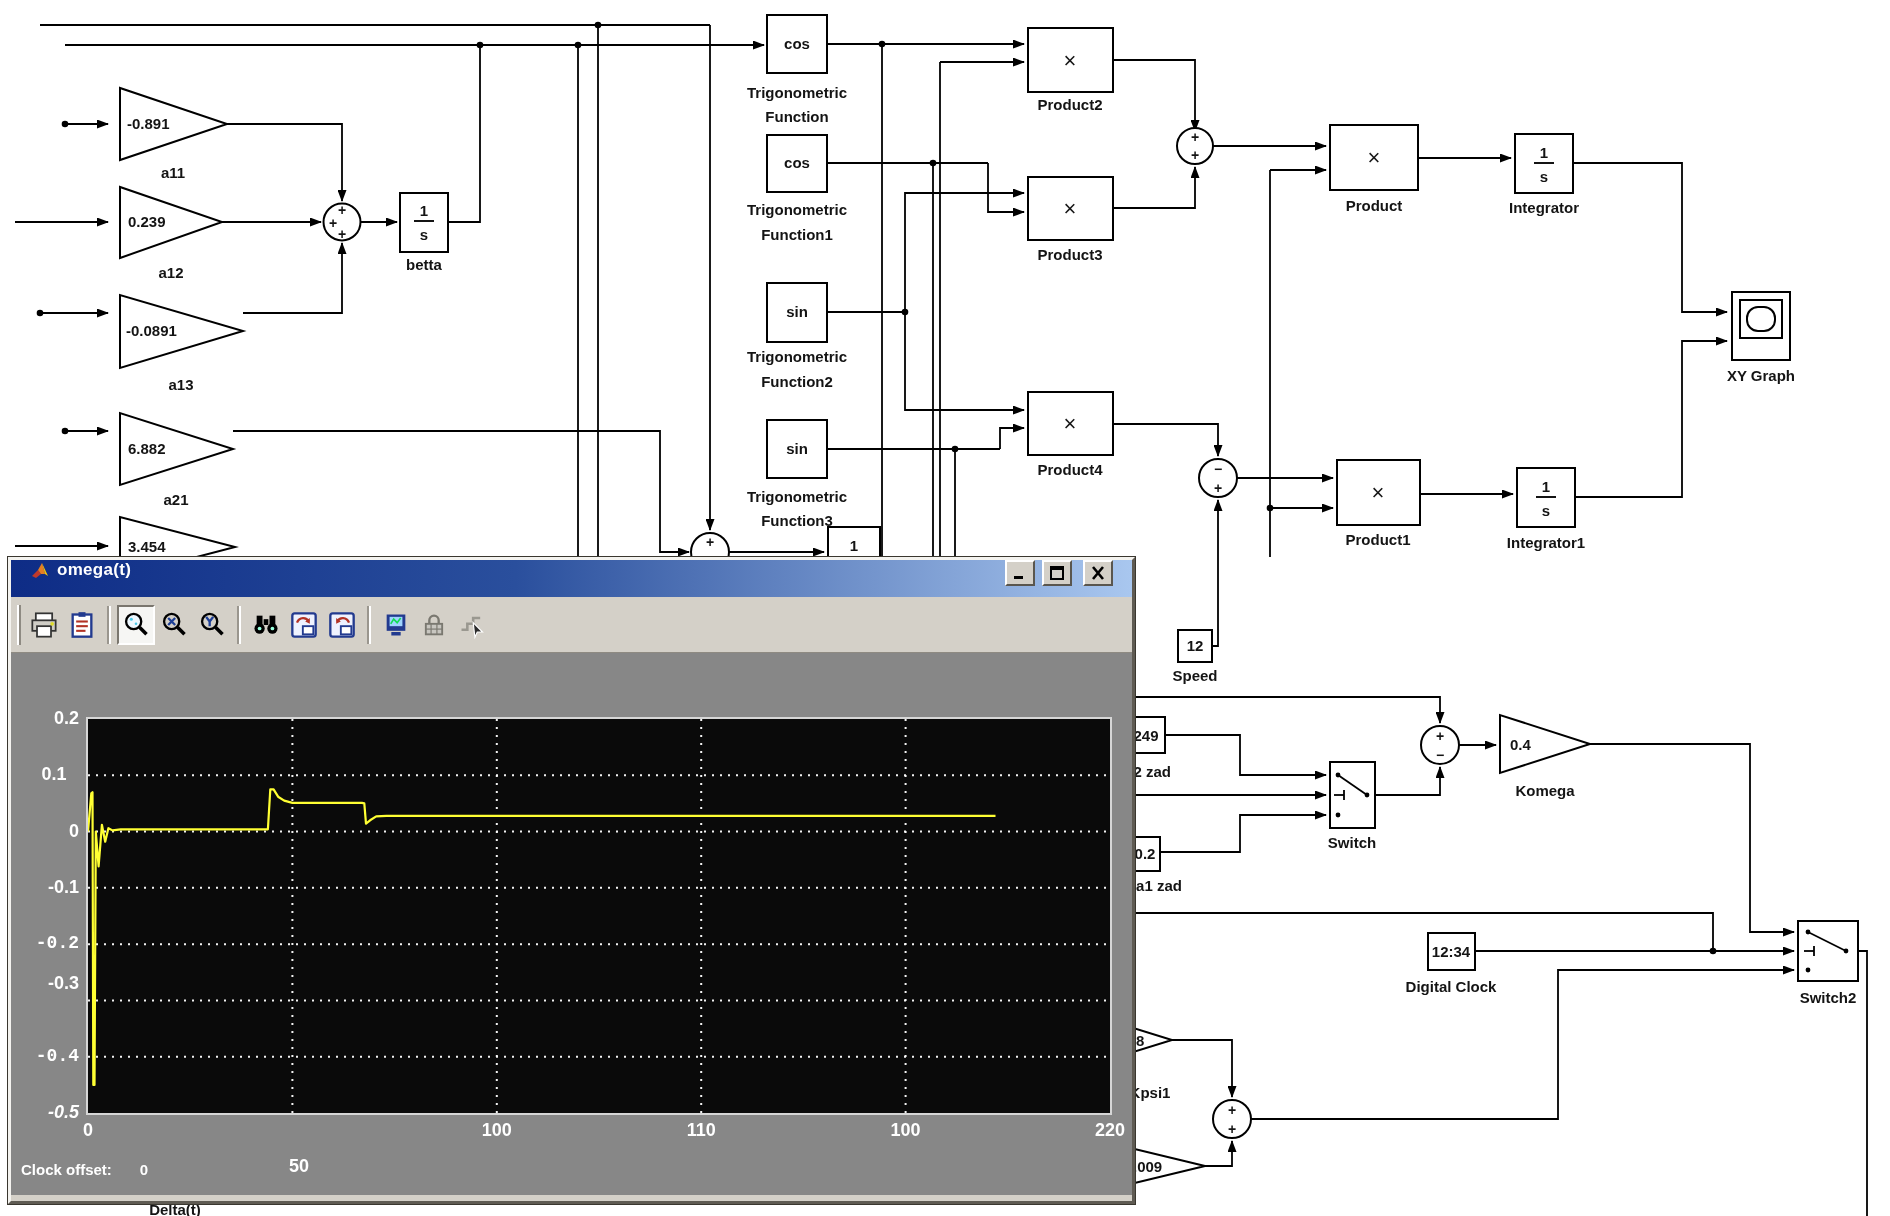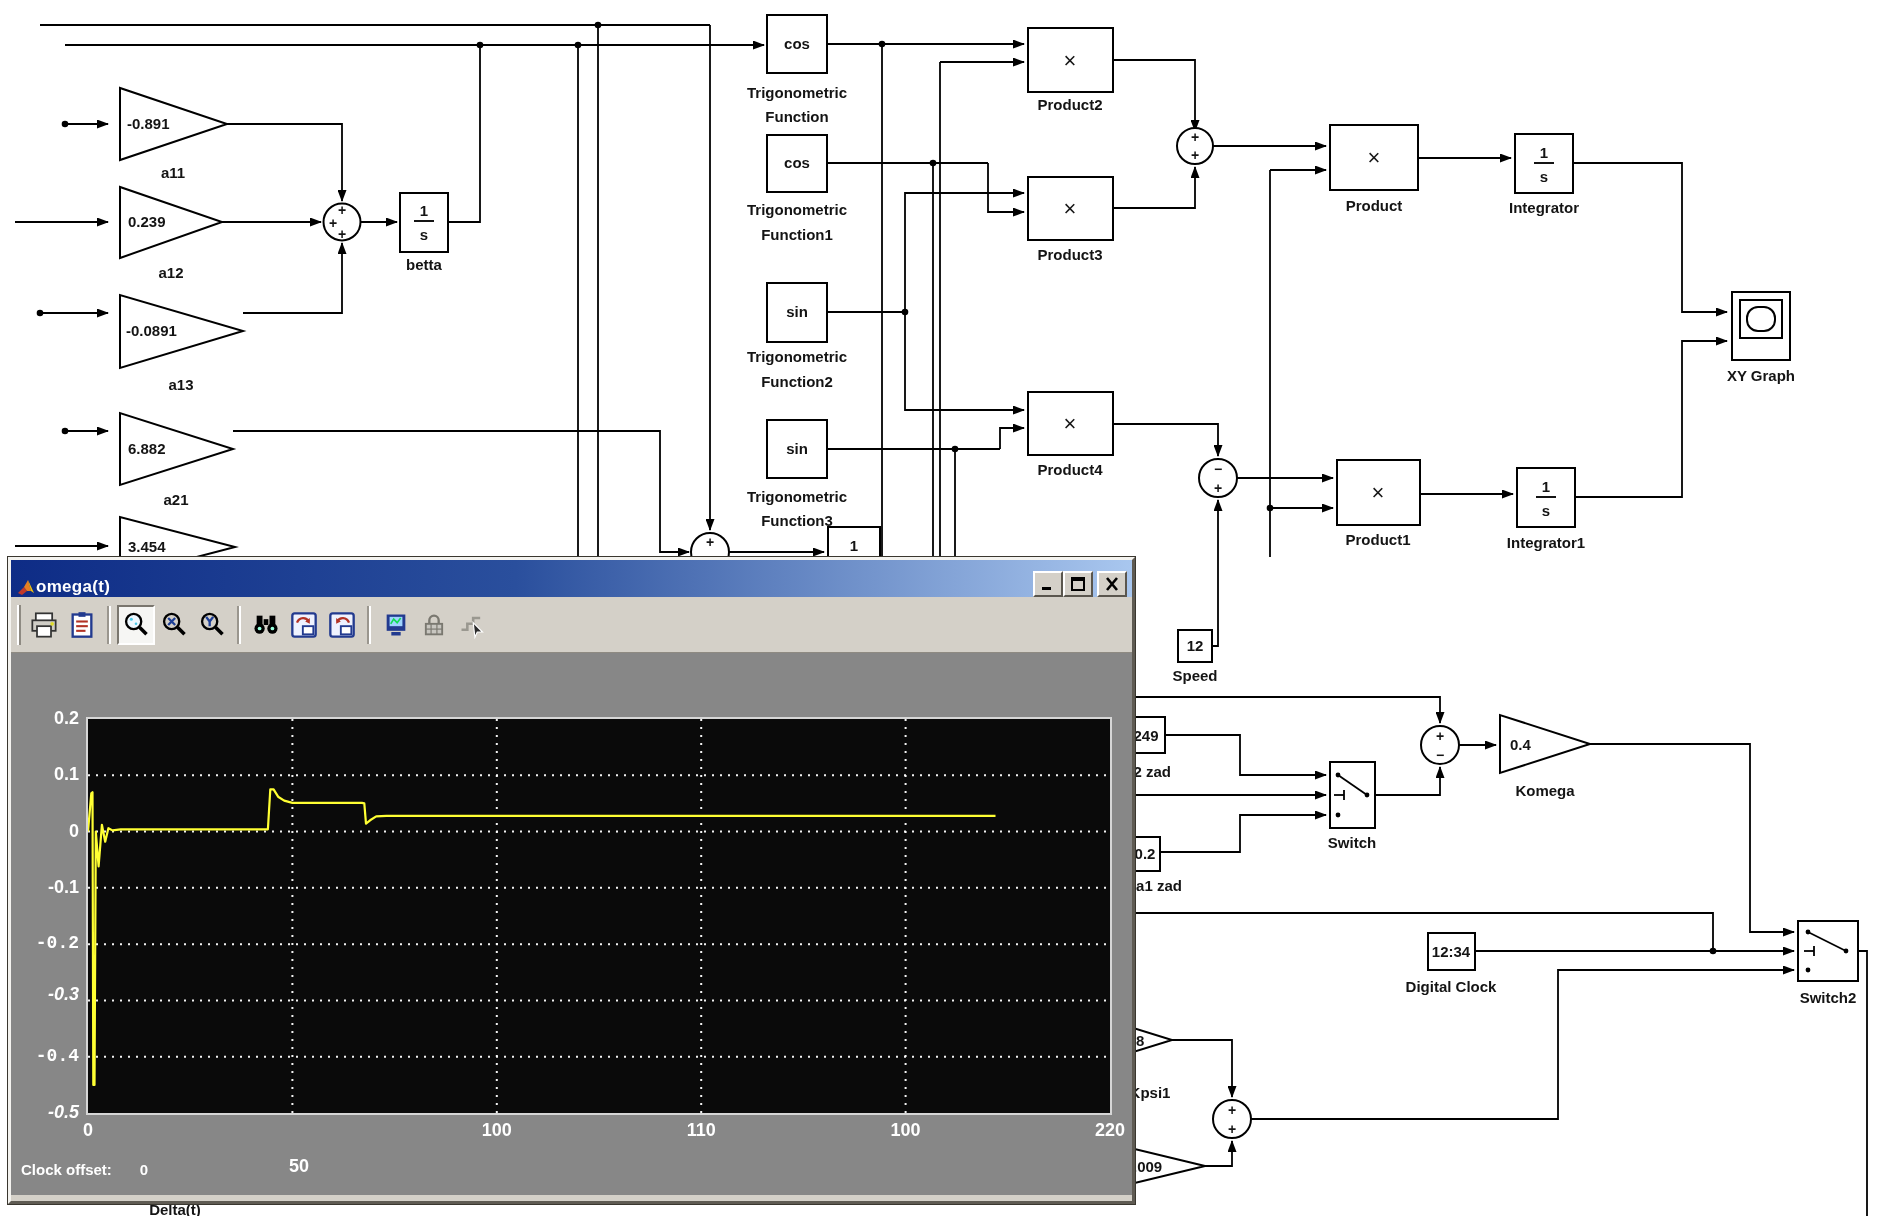--- a/index.html
+++ b/index.html
@@ -13,21 +13,21 @@
   .val{font:600 15px "Liberation Sans",sans-serif;fill:#141414;text-anchor:start}
   .opc{font:600 15px "Liberation Sans",sans-serif;fill:#141414;text-anchor:middle}
   .prod{font:400 22px "Liberation Sans",sans-serif;fill:#141414;text-anchor:middle}
   .sign{font:700 14px "Liberation Sans",sans-serif;fill:#141414;text-anchor:middle}
   .frac{font:600 15px "Liberation Sans",sans-serif;fill:#141414;text-anchor:middle}
 
   
   #scope{position:absolute;left:8px;top:557px;width:1121px;height:641px;background:#d4d0c8;
          border:3px solid;border-color:#f4f3ef #5f5b53 #5f5b53 #f4f3ef;box-shadow:0 0 0 1px #3a372f}
   .titlebar{height:37px;background:linear-gradient(90deg,#0e2c86 0%,#2a4f9d 45%,#a9c7ef 100%);
-            display:flex;align-items:flex-end;padding:0 5px;}
+            display:flex;align-items:flex-start;padding:0 19px;gap:7px}
   .titlebar .title{color:#fff;font:700 17px "Liberation Sans",sans-serif;flex:1;letter-spacing:.3px}
   .winbtn{width:30px;height:26px;background:#d4d0c8;border:2px solid;padding:0;
           border-color:#ffffff #5a564e #5a564e #ffffff;display:flex;align-items:center;justify-content:center}
   .winbtn.close{margin-left:4px}
   .toolbar{height:55px;background:#d4d0c8;display:flex;align-items:center;padding:0 4px;
            border-bottom:1px solid #8e8a82}
   .tbtn{width:38px;height:40px;background:transparent;border:2px solid transparent;padding:0;
         display:flex;align-items:center;justify-content:center}
   .tbtn.pressed{background:#f6f6f4;border-color:#7a766e #ffffff #ffffff #7a766e}
   .sep{width:0;height:38px;border-left:2px solid #9a968e;border-right:2px solid #ffffff;margin:0 6px}
@@ -468,25 +468,25 @@
         <line x1="0" y1="168.8571428571429" x2="1022" y2="168.8571428571429" stroke="#ffffff" stroke-width="2" stroke-dasharray="2,6" opacity="0.95"></line>
         <line x1="0" y1="225.14285714285717" x2="1022" y2="225.14285714285717" stroke="#ffffff" stroke-width="2" stroke-dasharray="2,6" opacity="0.95"></line>
         <line x1="0" y1="281.42857142857144" x2="1022" y2="281.42857142857144" stroke="#ffffff" stroke-width="2" stroke-dasharray="2,6" opacity="0.95"></line>
         <line x1="0" y1="337.7142857142858" x2="1022" y2="337.7142857142858" stroke="#ffffff" stroke-width="2" stroke-dasharray="2,6" opacity="0.95"></line>
         <polyline points="0.0,112.6 3.3,74.3 4.5,73.2 5.3,365.9 6.5,365.9 7.8,112.6 10.6,147.5 13.9,105.8 17.2,122.7 20.4,109.2 24.5,111.4 32.7,110.3 179.9,110.3 182.3,70.4 185.6,70.4 190.1,77.7 196.2,81.6 204.4,83.9 273.9,83.9 276.3,84.4 278.0,104.7 282.1,101.3 288.2,97.4 298.4,96.8 907.5,96.8" fill="none" stroke="#ffff33" stroke-width="2.2" stroke-linejoin="round"></polyline>
       </svg>
     <div class="status">
       <span>Clock offset:</span><b>0</b>
     </div>
   <div class="ytick" style="top: 55px;">0.2</div>
-      <div class="ytick" style="top: 111.286px;">0.1</div>
+      <div class="ytick" style="top: 111.286px; text-align: center;">0.1</div>
       <div class="ytick" style="top: 167.571px;">0</div>
       <div class="ytick" style="top: 223.857px;">-0.1</div>
       <div class="ytick" style="top: 280.143px; font-family: Liberation Mono, monospace;">-0.2</div>
-      <div class="ytick" style="top: 331px; font-style: italic;">-0.3</div>
+      <div class="ytick" style="top: 320px;">-0.3</div>
       <div class="ytick" style="top: 392.714px; font-family: Liberation Mono, monospace;">-0.4</div>
       <div class="ytick" style="top: 449px; font-style: italic;">-0.5</div>
       <div class="xtick" style="left: 47px;">0</div>
       <div class="xtick" style="left: 258px; margin-top: 36px;">50</div>
       <div class="xtick" style="left: 455.8px;">100</div>
       <div class="xtick" style="left: 660.2px;">110</div>
       <div class="xtick" style="left: 864.6px;">100</div>
       <div class="xtick" style="left: 1069px;">220</div>
     </div>
 </div>

